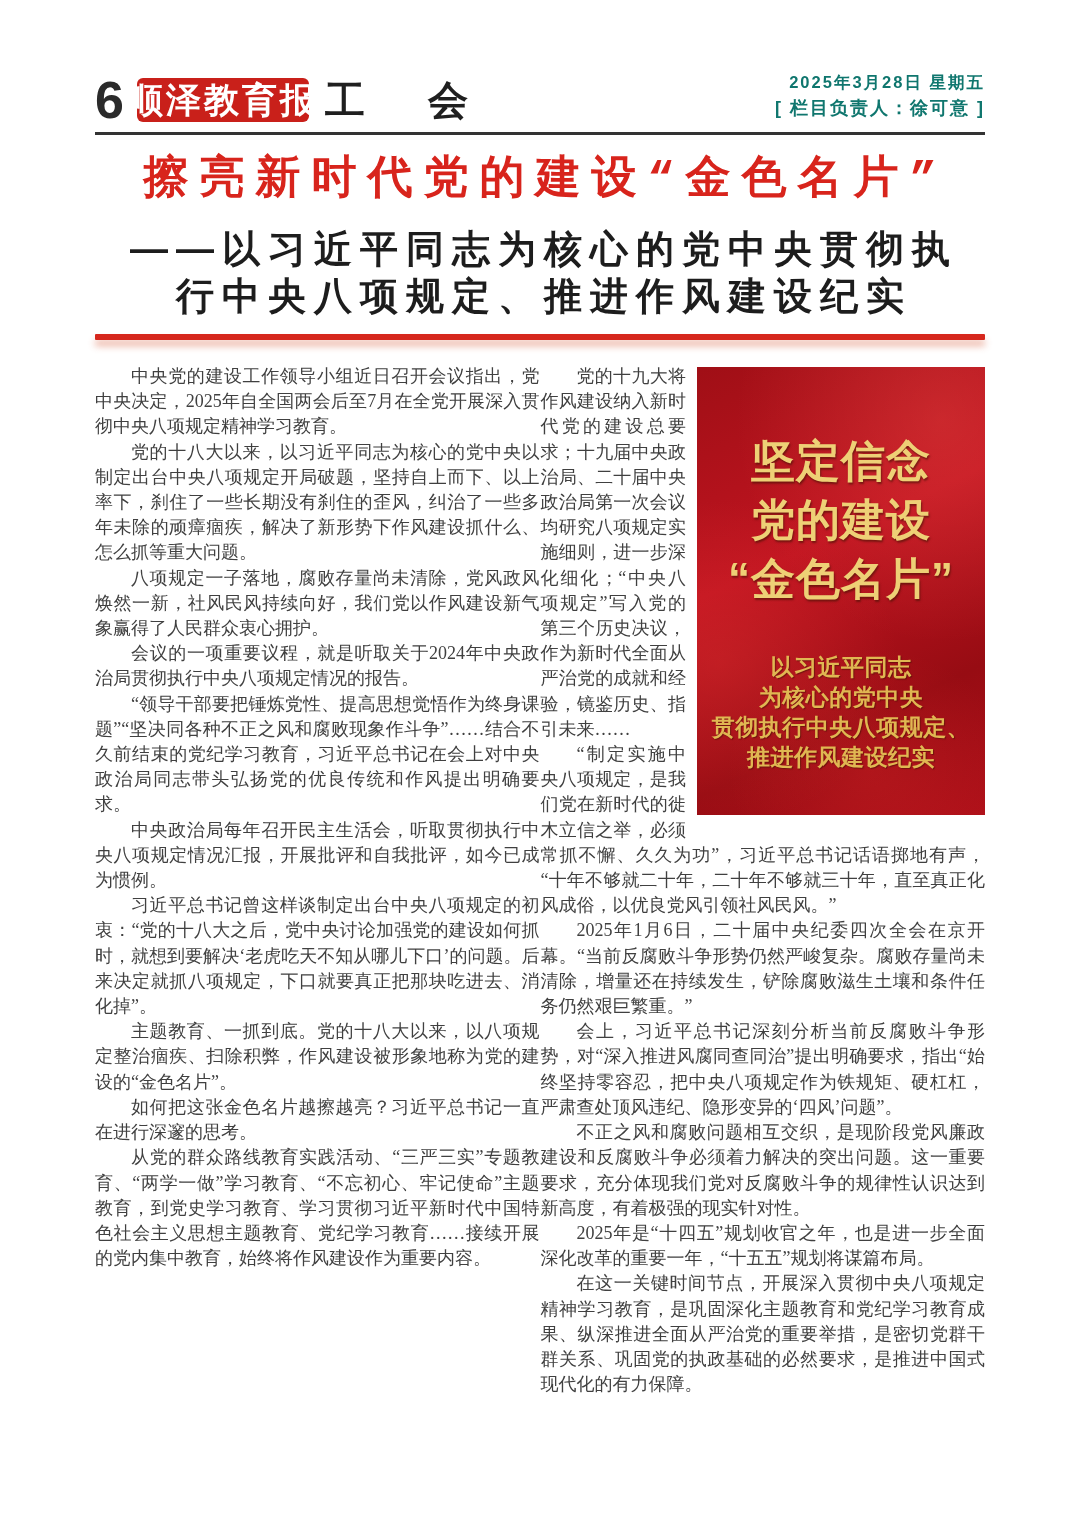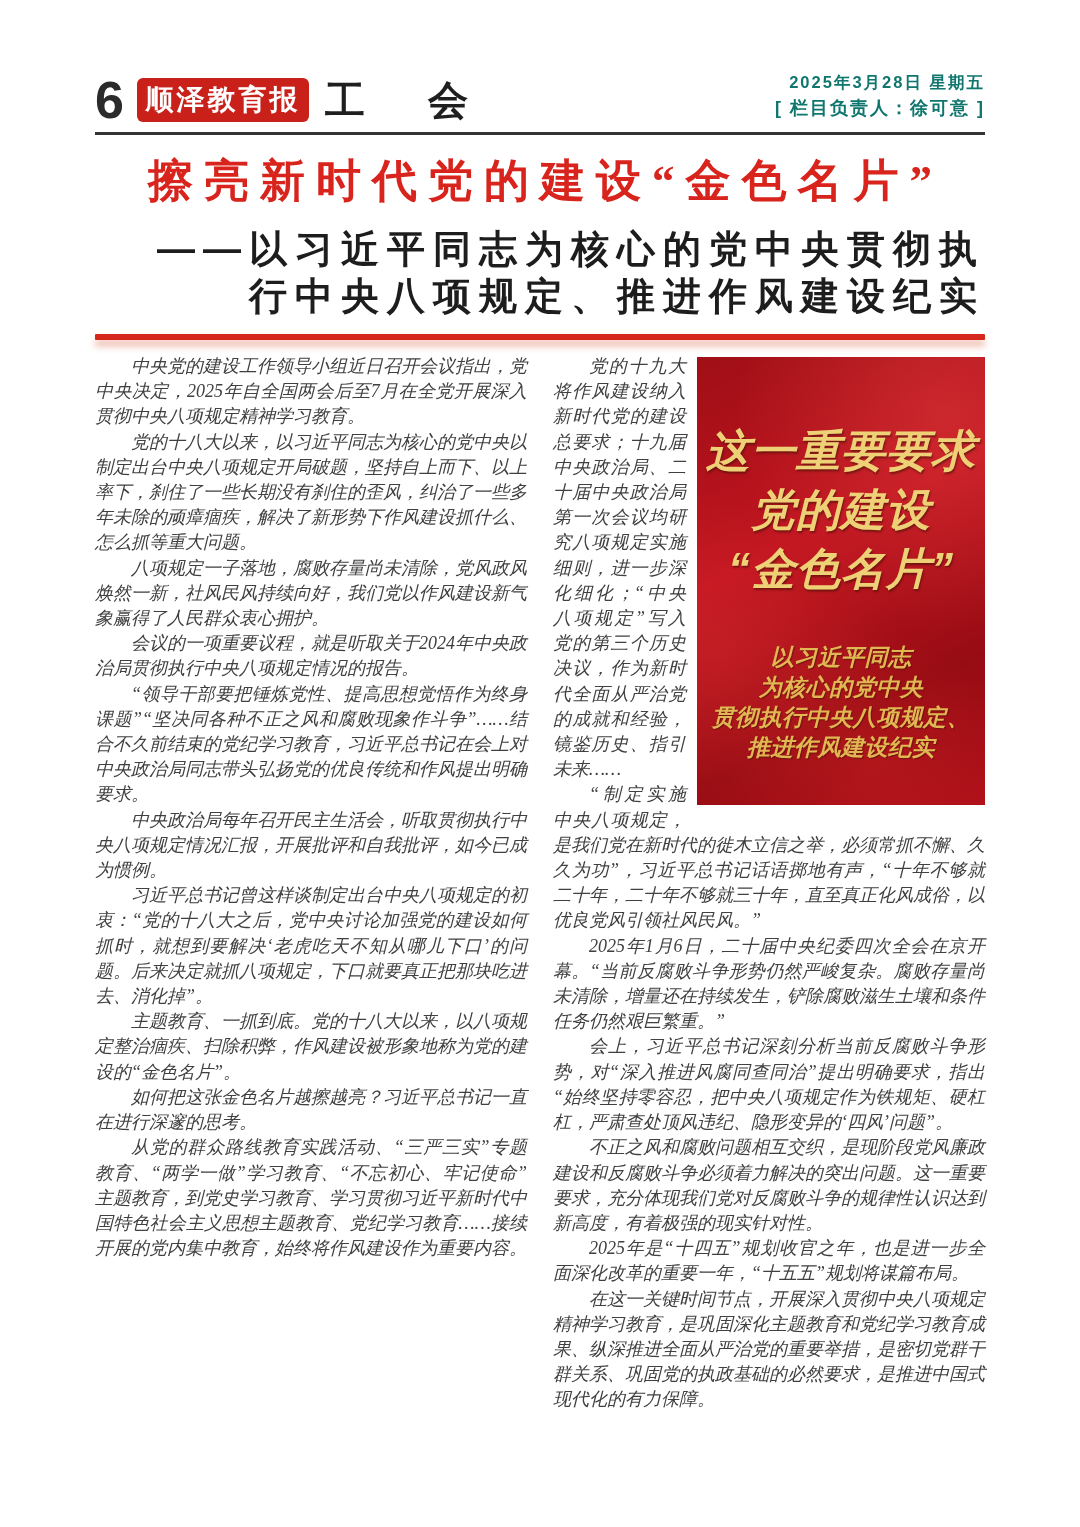--- a/index.html
+++ b/index.html
@@ -41,21 +41,21 @@
     margin-left: 13px;
     background: #c9201a;
     color: #ffffff;
     width: 172px;
     height: 44px;
     display: flex;
     align-items: center;
     justify-content: center;
     font-family: "DejaVu Serif", serif;
     font-weight: bold;
-    font-size: 28px;
+    font-size: 35px;
     letter-spacing: 3px;
     white-space: nowrap;
     border-radius: 6px;
   }
   .section {
     margin-left: 16px;
     font-family: "Liberation Sans", sans-serif;
     font-weight: 900;
     font-size: 40px;
     line-height: 44px;
@@ -85,54 +85,53 @@
     height: 3px;
     background: #333333;
     margin-top: 9px;
   }
 
   
   .headline {
     margin: 23px 0 0 0;
     text-align: center;
     color: #d8241c;
-    font-family: Liberation Serif, serif;
+    font-family: Liberation Mono, monospace;
     font-weight: 900;
     font-size: 45px;
     line-height: 46px;
     letter-spacing: 11px;
     text-indent: 11px;
     white-space: nowrap;
   }
   .subhead {
     margin: 22px 0 0 0;
     text-align: center;
     color: #1d1d1d;
     font-family: "Liberation Sans", sans-serif;
     font-weight: 900;
     font-size: 38px;
     line-height: 47px;
     letter-spacing: 8px;
     text-indent: 8px;
   }
-  .subline { display: block; white-space: nowrap; text-align: right; }
+  .subline { display: block; white-space: nowrap; }
   .red-rule {
     height: 6px;
     background: #d6271d;
     margin-top: 14px;
     border-radius: 1px;
     box-shadow: 0 6px 7px rgba(214, 92, 58, 0.45);
   }
 
   
   .columns {
     display: flex;
-    gap: 26px;
-    margin-top: 14px;
-    font-style: italic;
+    gap: 1px;
+    margin-top: 24px;
   }
   .col { flex: 1; min-width: 0; }
   .col p {
     margin: 0;
     font-size: 18px;
     line-height: 25.2px;
     color: #404040;
     text-align: justify;
     text-indent: 2em;
   }
@@ -210,21 +209,21 @@
       <p>中央政治局每年召开民主生活会，听取贯彻执行中央八项规定情况汇报，开展批评和自我批评，如今已成为惯例。</p>
       <p>习近平总书记曾这样谈制定出台中央八项规定的初衷：“党的十八大之后，党中央讨论加强党的建设如何抓时，就想到要解决‘老虎吃天不知从哪儿下口’的问题。后来决定就抓八项规定，下口就要真正把那块吃进去、消化掉”。</p>
       <p>主题教育、一抓到底。党的十八大以来，以八项规定整治痼疾、扫除积弊，作风建设被形象地称为党的建设的“金色名片”。</p>
       <p>如何把这张金色名片越擦越亮？习近平总书记一直在进行深邃的思考。</p>
       <p>从党的群众路线教育实践活动、“三严三实”专题教育、“两学一做”学习教育、“不忘初心、牢记使命”主题教育，到党史学习教育、学习贯彻习近平新时代中国特色社会主义思想主题教育、党纪学习教育……接续开展的党内集中教育，始终将作风建设作为重要内容。</p>
     </div>
 
     <div class="col col-right">
       <div class="poster">
         <div class="poster-title">
-          <div>这一重要要求</div>
+          <div>坚定信念</div>
           <div>党的建设</div>
           <div>“金色名片”</div>
         </div>
         <div class="poster-sub">
           <div>以习近平同志</div>
           <div>为核心的党中央</div>
           <div>贯彻执行中央八项规定、</div>
           <div>推进作风建设纪实</div>
         </div>
       </div>

